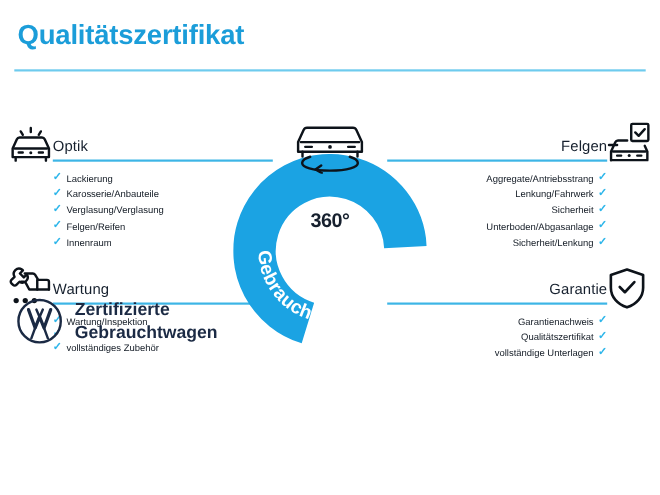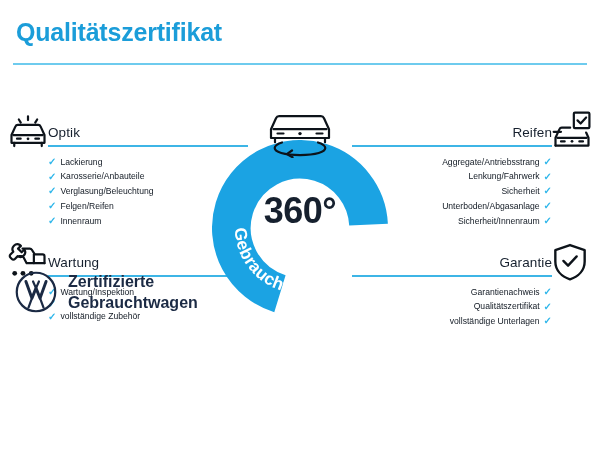--- a/index.html
+++ b/index.html
@@ -102,21 +102,21 @@
     width:76px;height:54px;
     color:#0d131a;
   }
   .badge-car svg{display:block;width:100%;height:100%;}
 
   .badge-360{
     position:absolute;
     left:212px; top:190px;
     width:176px;
     text-align:center;
-    font-size:36px;
+    font-size:18px;
     font-weight:bold;
     color:#16202e;
     letter-spacing:-0.5px;
   }
 
   
   .footer{
     position:absolute;
     left:14px; bottom:18px;
     display:flex;
@@ -159,21 +159,21 @@
       <li>
           <span class="chk">✓</span>
           <span>Lackierung</span>
         </li>
       <li>
           <span class="chk">✓</span>
           <span>Karosserie/Anbauteile</span>
         </li>
       <li>
           <span class="chk">✓</span>
-          <span>Verglasung/Beleuchtung</span>
+          <span>Verglasung/Verglasung</span>
         </li>
       <li>
           <span class="chk">✓</span>
           <span>Felgen/Reifen</span>
         </li>
       <li>
           <span class="chk">✓</span>
           <span>Innenraum</span>
         </li>
     </ul>
@@ -197,60 +197,60 @@
     <ul class="sec-list">
       <li>
           <span class="chk">✓</span>
           <span>Wartung/Inspektion</span>
         </li>
       <li>
           <span class="chk">✓</span>
         </li>
       <li>
           <span class="chk">✓</span>
-          <span>vollständige Zubehör</span>
+          <span>vollständiges Zubehör</span>
         </li>
     </ul>
   </div>
 
   <div class="side-icon" style="right:6px; top:108px;">
     <svg viewBox="0 0 48 48" fill="none" stroke="currentColor" stroke-width="2.4" stroke-linecap="round" stroke-linejoin="round">
       <rect x="26" y="5" width="17" height="17" rx="1.2"></rect>
       <path d="M30 13.5l3.4 3.4 6-6.6"></path>
       <path d="M6 41h36v-8.5l-2.6-5.7"></path>
       <path d="M6 41v-8.5l4.2-9.2A3 3 0 0 1 12.9 21.5H22"></path>
       <path d="M8 32.5h32"></path>
       <circle cx="24" cy="36.4" r="1.5" fill="currentColor" stroke="none"></circle>
       <path d="M12 36.5h4M32 36.5h4"></path>
       <path d="M4 26h8"></path>
     </svg>
   </div>
 
   <div class="col col-right" style="top:126px;">
-    <div class="sec-head">Reifen</div>
+    <div class="sec-head">Felgen</div>
     <div class="sec-rule"></div>
     <ul class="sec-list">
       <li>
           <span>Aggregate/Antriebsstrang</span>
           <span class="chk">✓</span>
         </li>
       <li>
           <span>Lenkung/Fahrwerk</span>
           <span class="chk">✓</span>
         </li>
       <li>
           <span>Sicherheit</span>
           <span class="chk">✓</span>
         </li>
       <li>
           <span>Unterboden/Abgasanlage</span>
           <span class="chk">✓</span>
         </li>
       <li>
-          <span>Sicherheit/Innenraum</span>
+          <span>Sicherheit/Lenkung</span>
           <span class="chk">✓</span>
         </li>
     </ul>
   </div>
 
   <div class="side-icon" style="right:8px; top:240px;">
     <svg viewBox="0 0 48 48" fill="none" stroke="currentColor" stroke-width="2.6" stroke-linecap="round" stroke-linejoin="round">
       <path d="M24 5.5L8 11v12.5C8 32.8 14.6 39.8 24 43c9.4-3.2 16-10.2 16-19.5V11L24 5.5z"></path>
       <path d="M16.8 22.8l5.1 5.2 9.4-10.1"></path>
     </svg>

